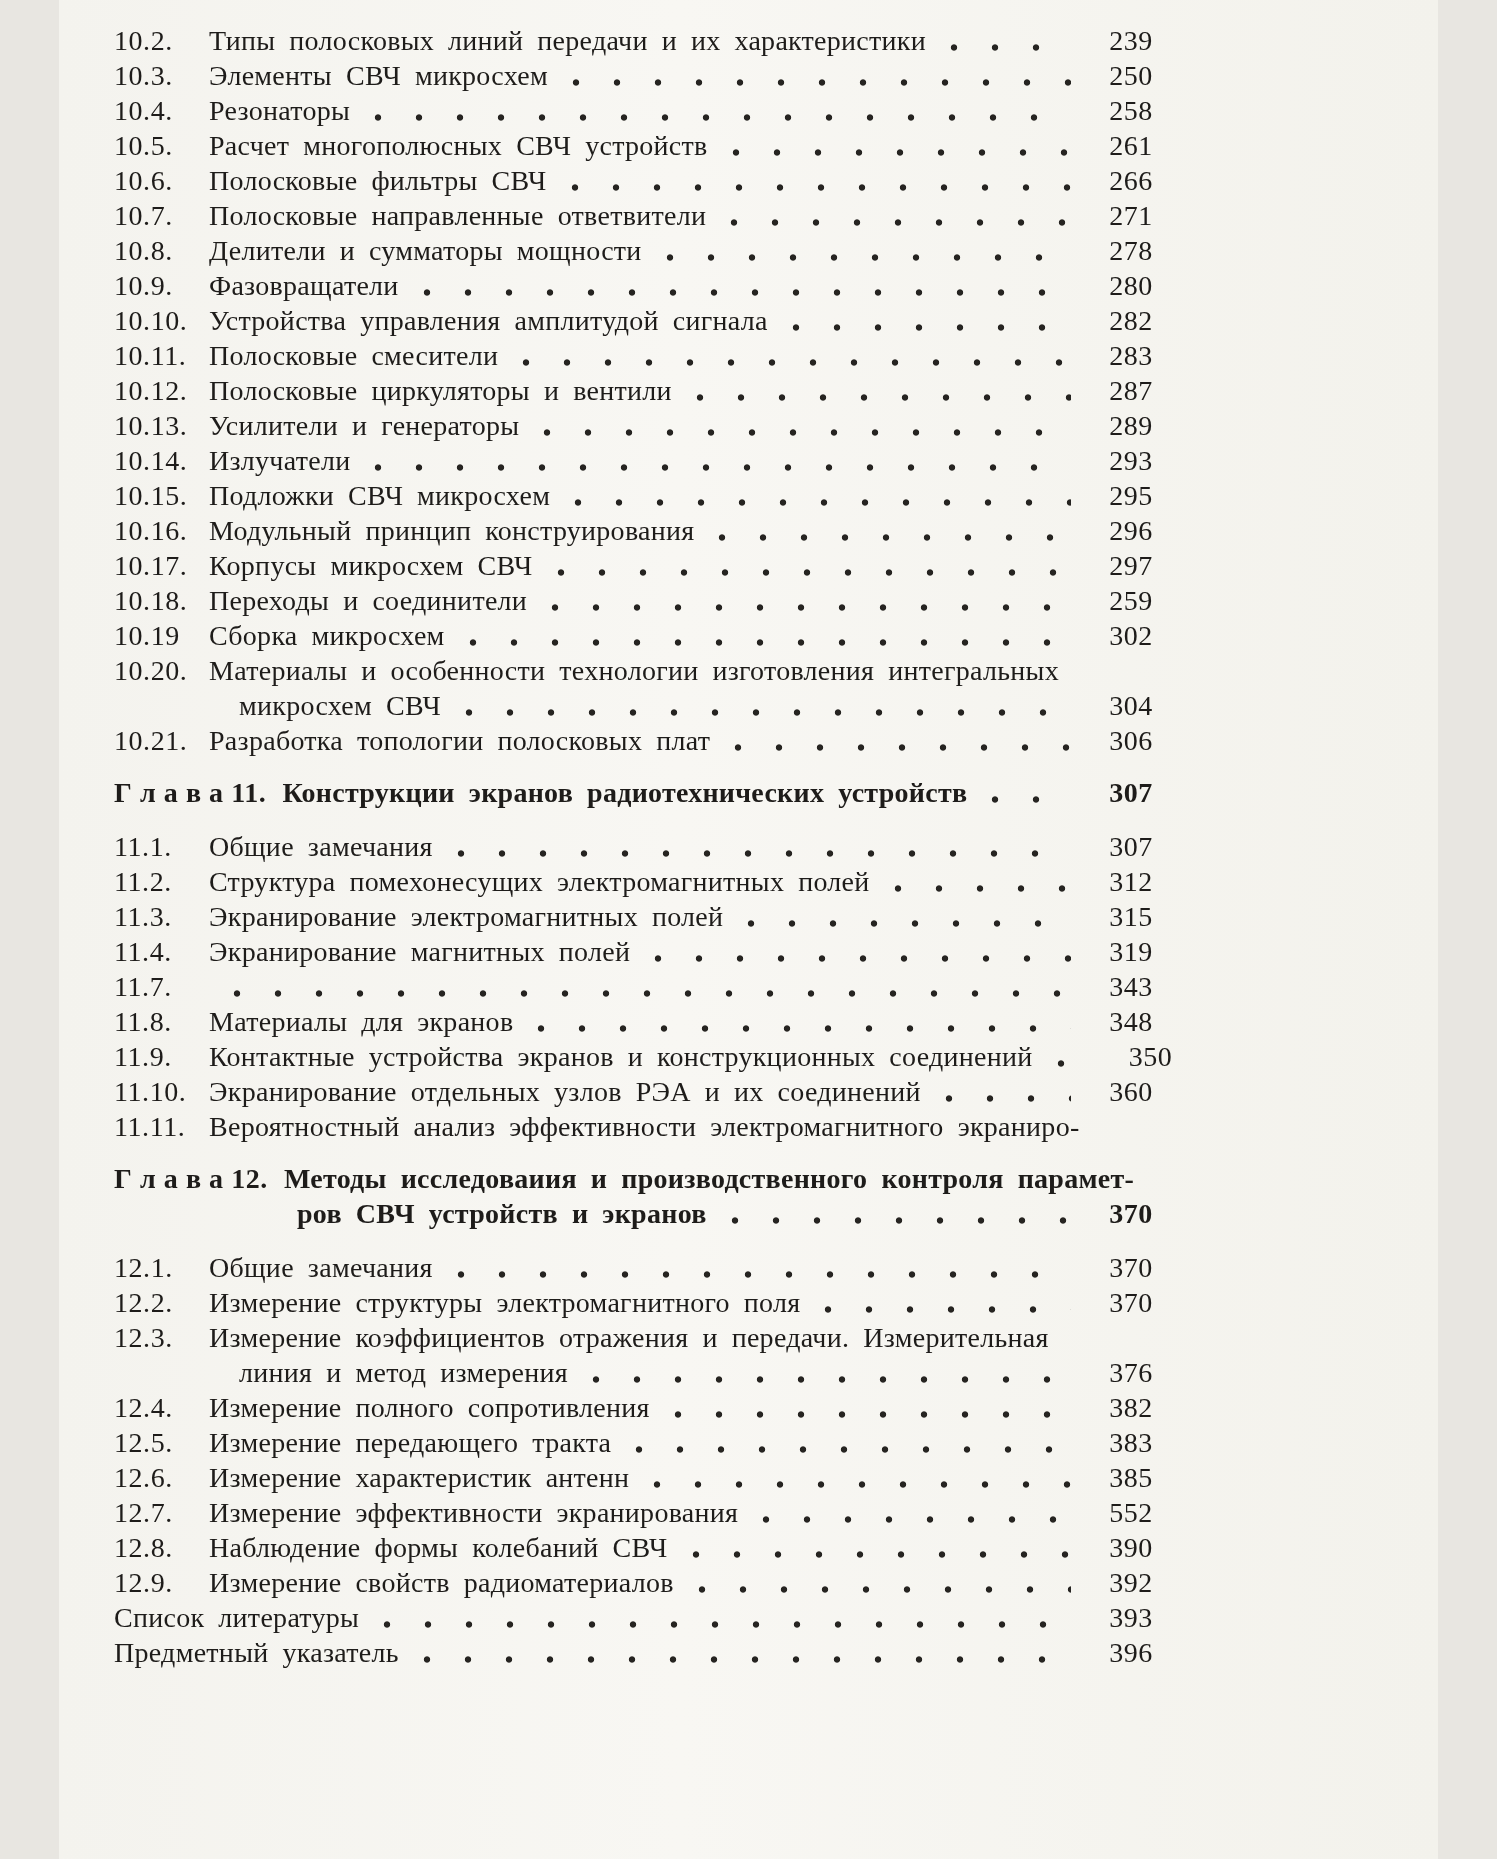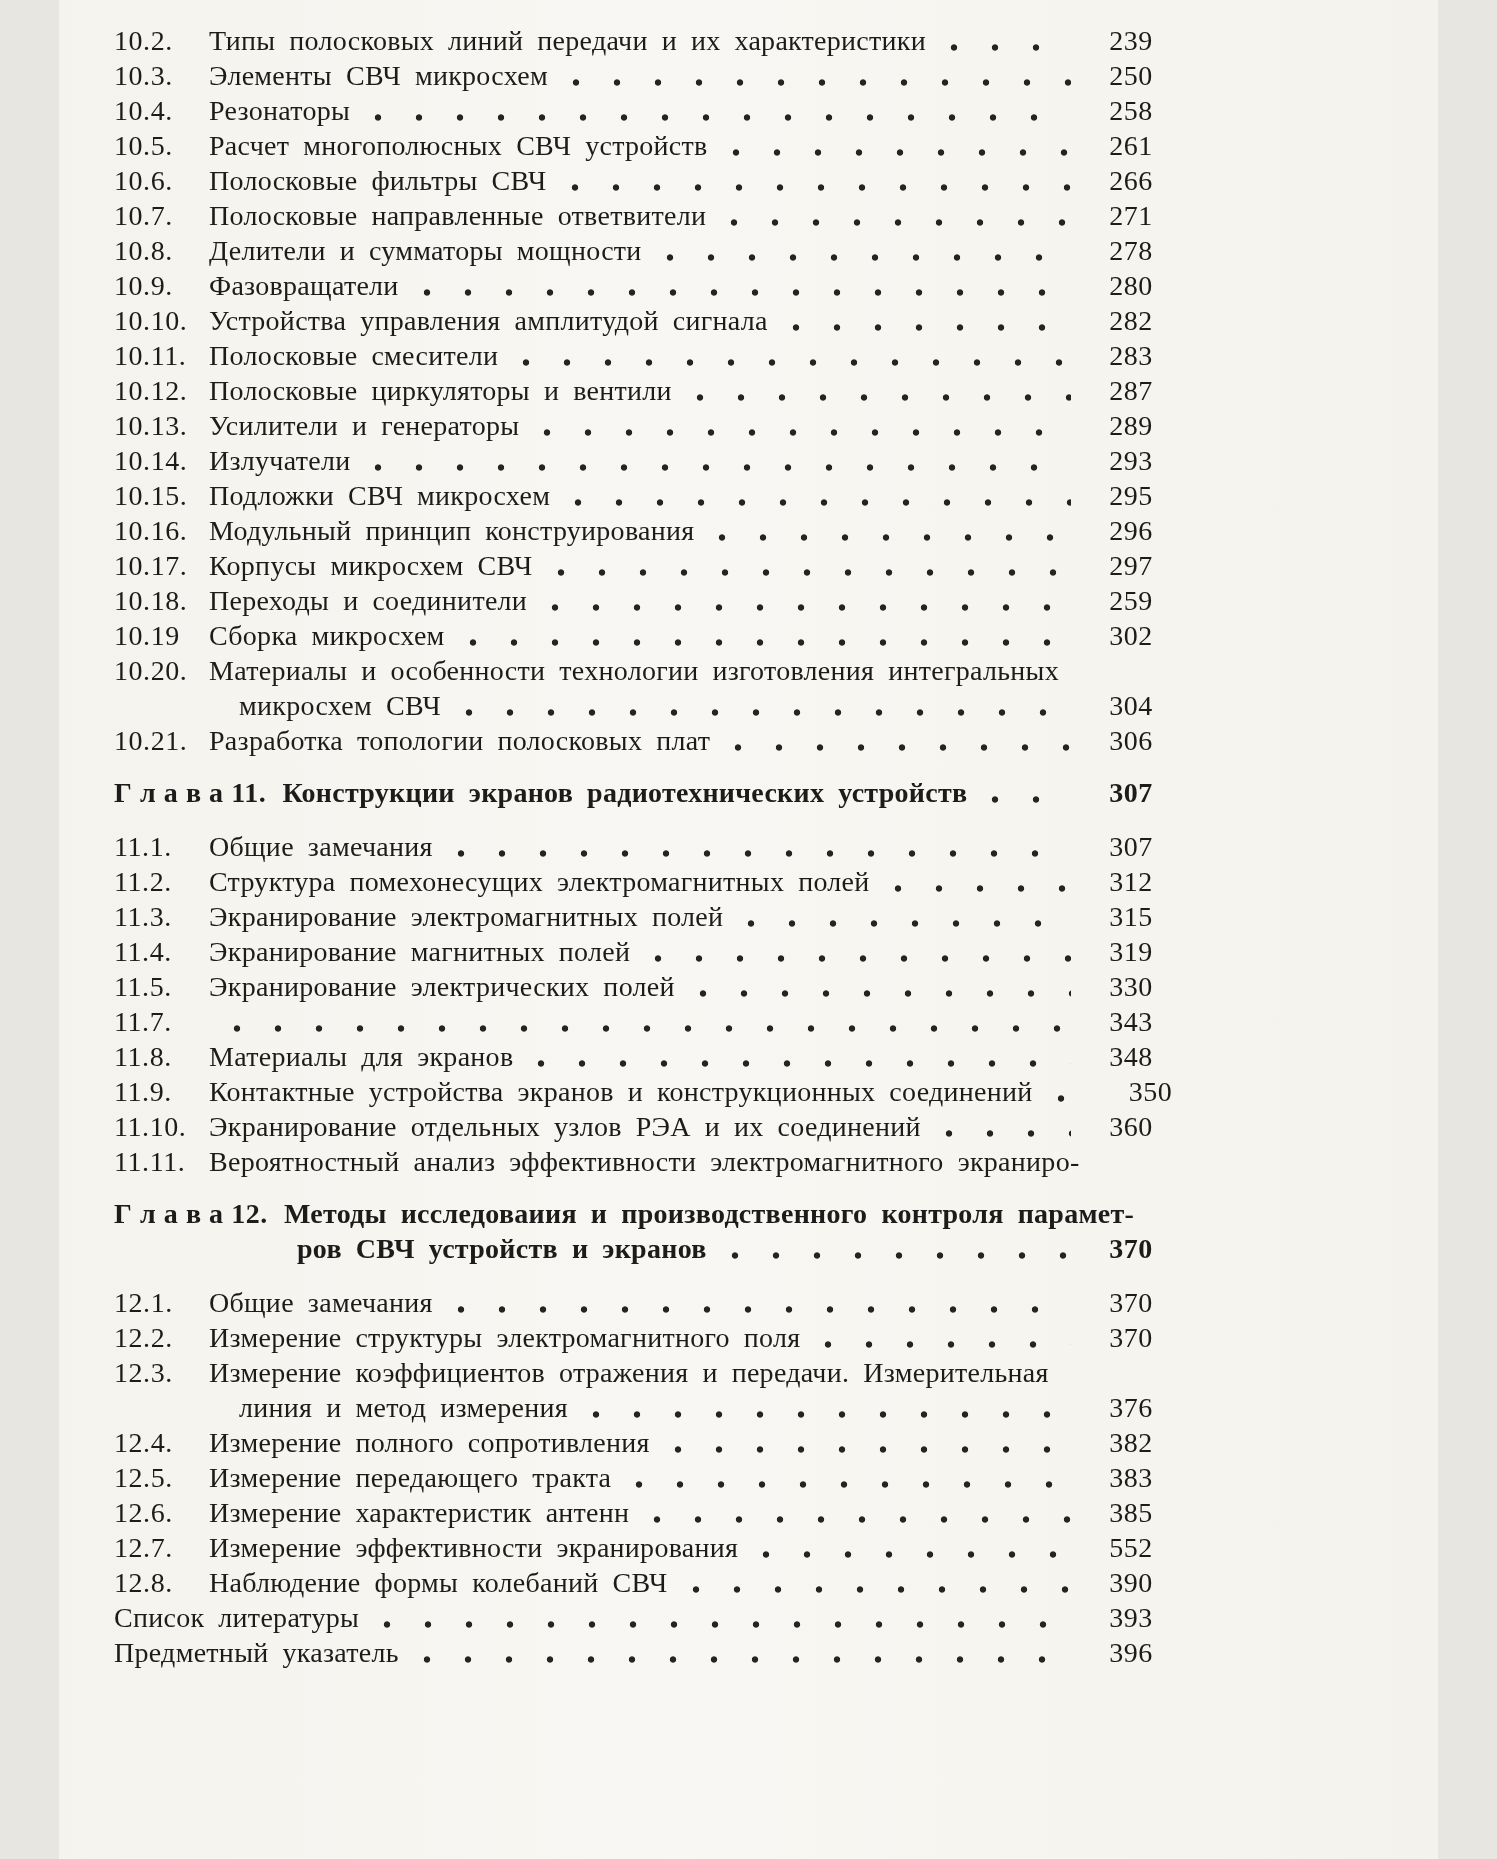--- a/index.html
+++ b/index.html
@@ -274,28 +274,20 @@
       <div class="entry">
         <div class="line">
           <span class="num">11.4.</span>
           <span class="title">Экранирование магнитных полей</span>
           <span class="leader"></span>
           <span class="page-num">319</span>
         </div>
       </div>
       <div class="entry">
         <div class="line">
-          <span class="num">11.5.</span>
-          <span class="title">Экранирование электрических полей</span>
-          <span class="leader"></span>
-          <span class="page-num">330</span>
-        </div>
-      </div>
-      <div class="entry">
-        <div class="line">
           <span class="num">11.7.</span>
           <span class="leader"></span>
           <span class="page-num">343</span>
         </div>
       </div>
       <div class="entry">
         <div class="line">
           <span class="num">11.8.</span>
           <span class="title">Материалы для экранов</span>
           <span class="leader"></span>
@@ -393,20 +385,28 @@
           <span class="leader"></span>
           <span class="page-num">552</span>
         </div>
       </div>
       <div class="entry">
         <div class="line">
           <span class="num">12.8.</span>
           <span class="title">Наблюдение формы колебаний СВЧ</span>
           <span class="leader"></span>
           <span class="page-num">390</span>
+        </div>
+      </div>
+      <div class="entry">
+        <div class="line">
+          <span class="num">12.9.</span>
+          <span class="title">Измерение свойств радиоматериалов</span>
+          <span class="leader"></span>
+          <span class="page-num">392</span>
         </div>
       </div>
       <div class="entry">
         <div class="line">
           <span class="title">Список литературы</span>
           <span class="leader"></span>
           <span class="page-num">393</span>
         </div>
       </div>
       <div class="entry">

